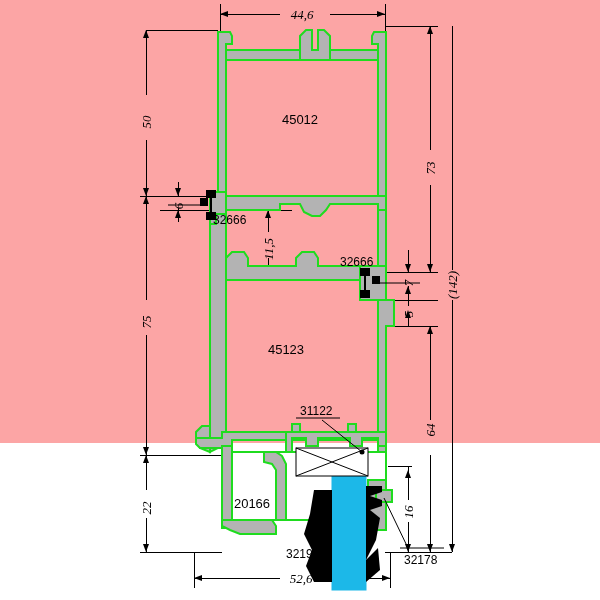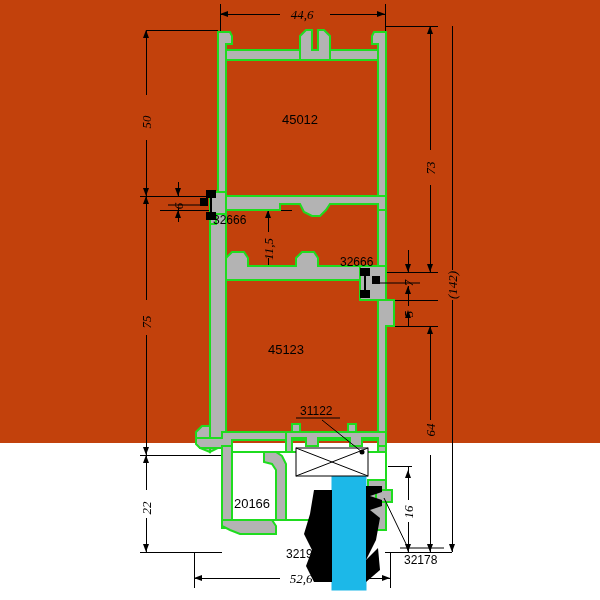--- a/index.html
+++ b/index.html
@@ -10,21 +10,21 @@
   body {
     width: 600px;
     height: 600px;
     overflow: hidden;
     font-family: "Liberation Sans", sans-serif;
   }
   #drawing-root {
     position: relative;
     width: 600px;
     height: 443px;
-    background: #c2410c;
+    background: #fca5a5;
   }
   svg.cad {
     display: block;
     width: 600px;
     height: 600px;
   }
   .dim-text {
     font-family: "Liberation Serif", serif;
     font-style: italic;
     font-size: 13px;

